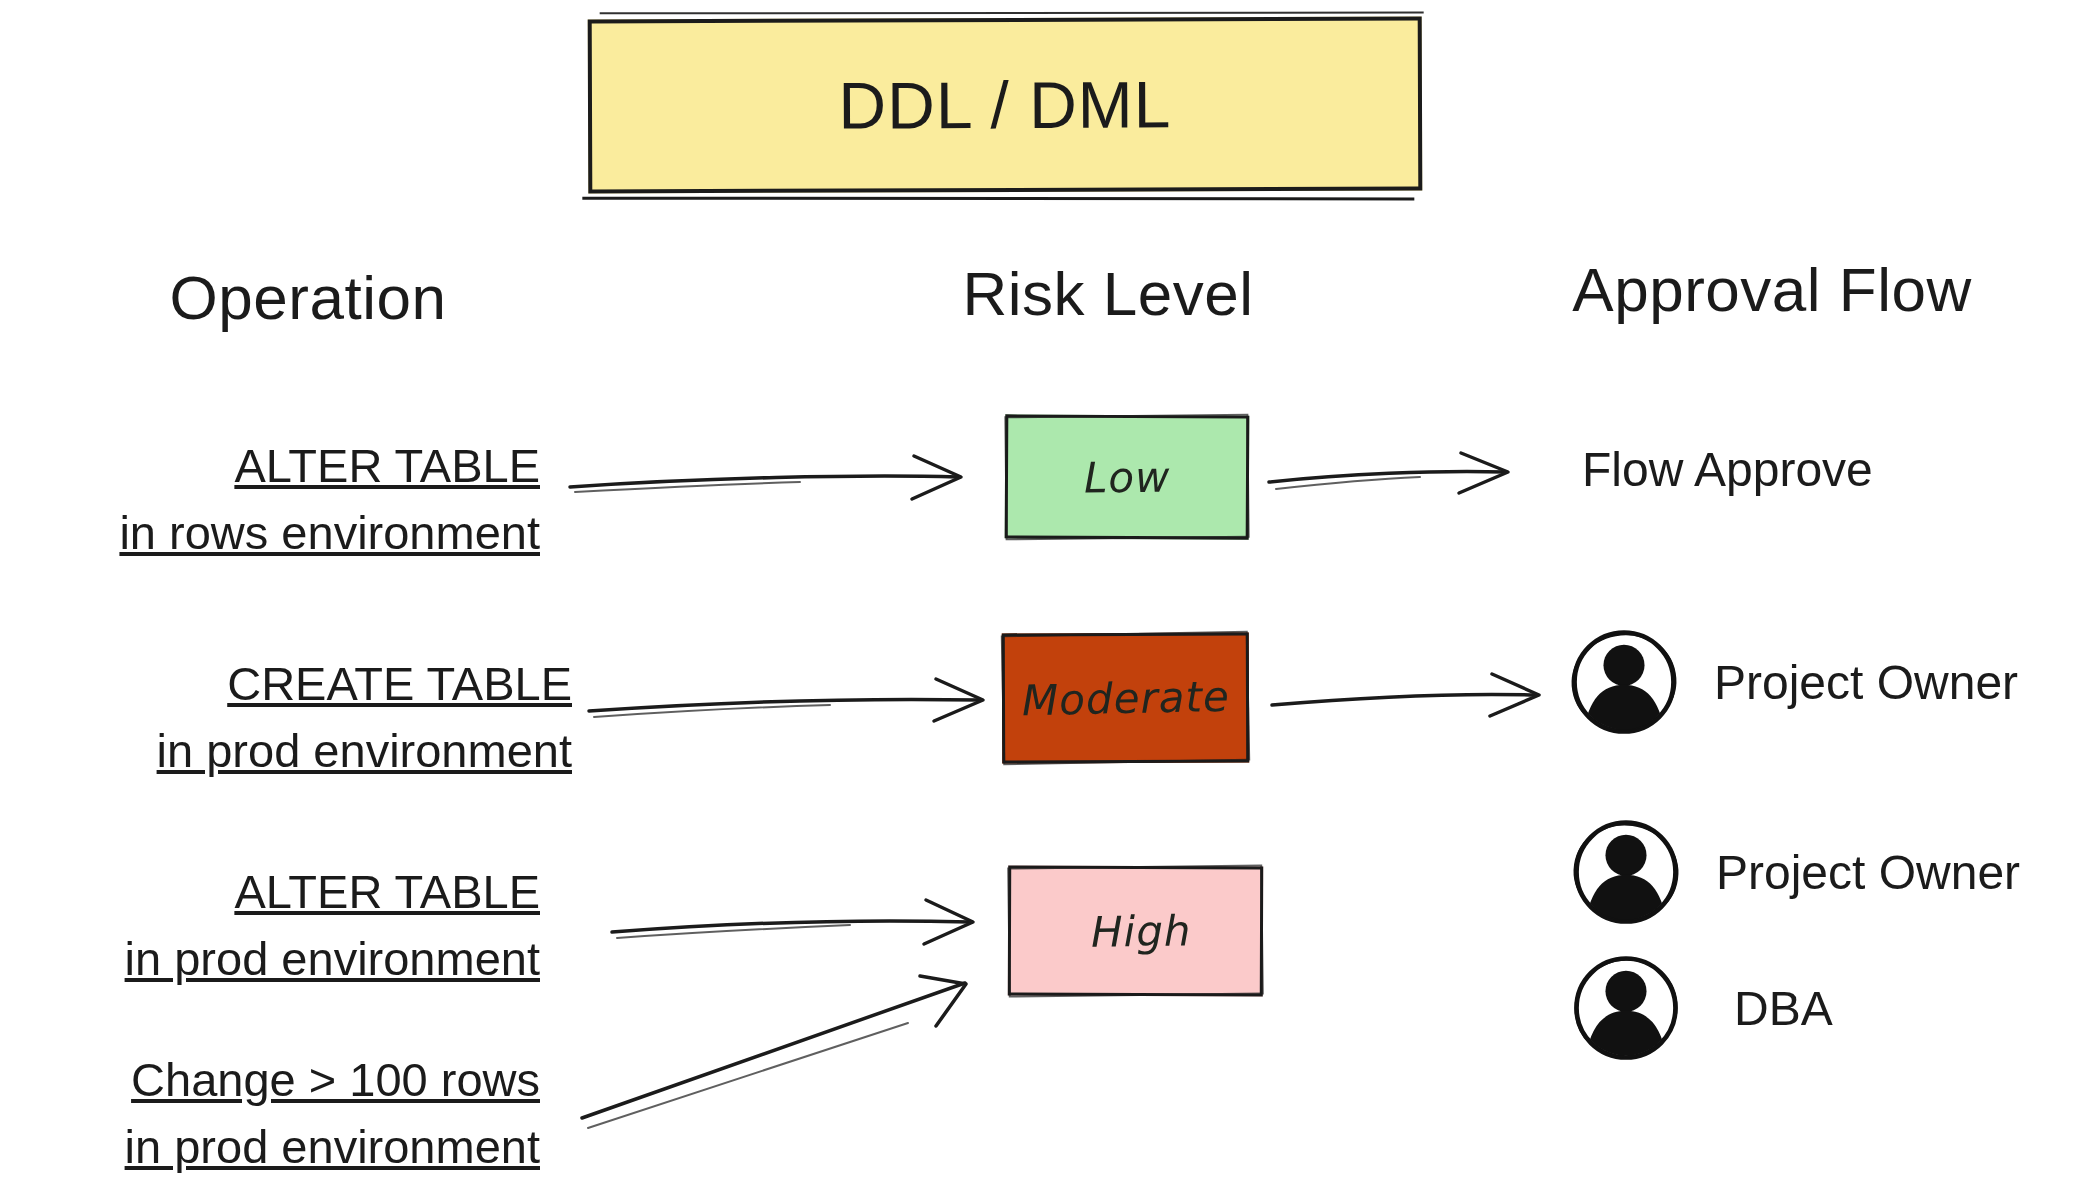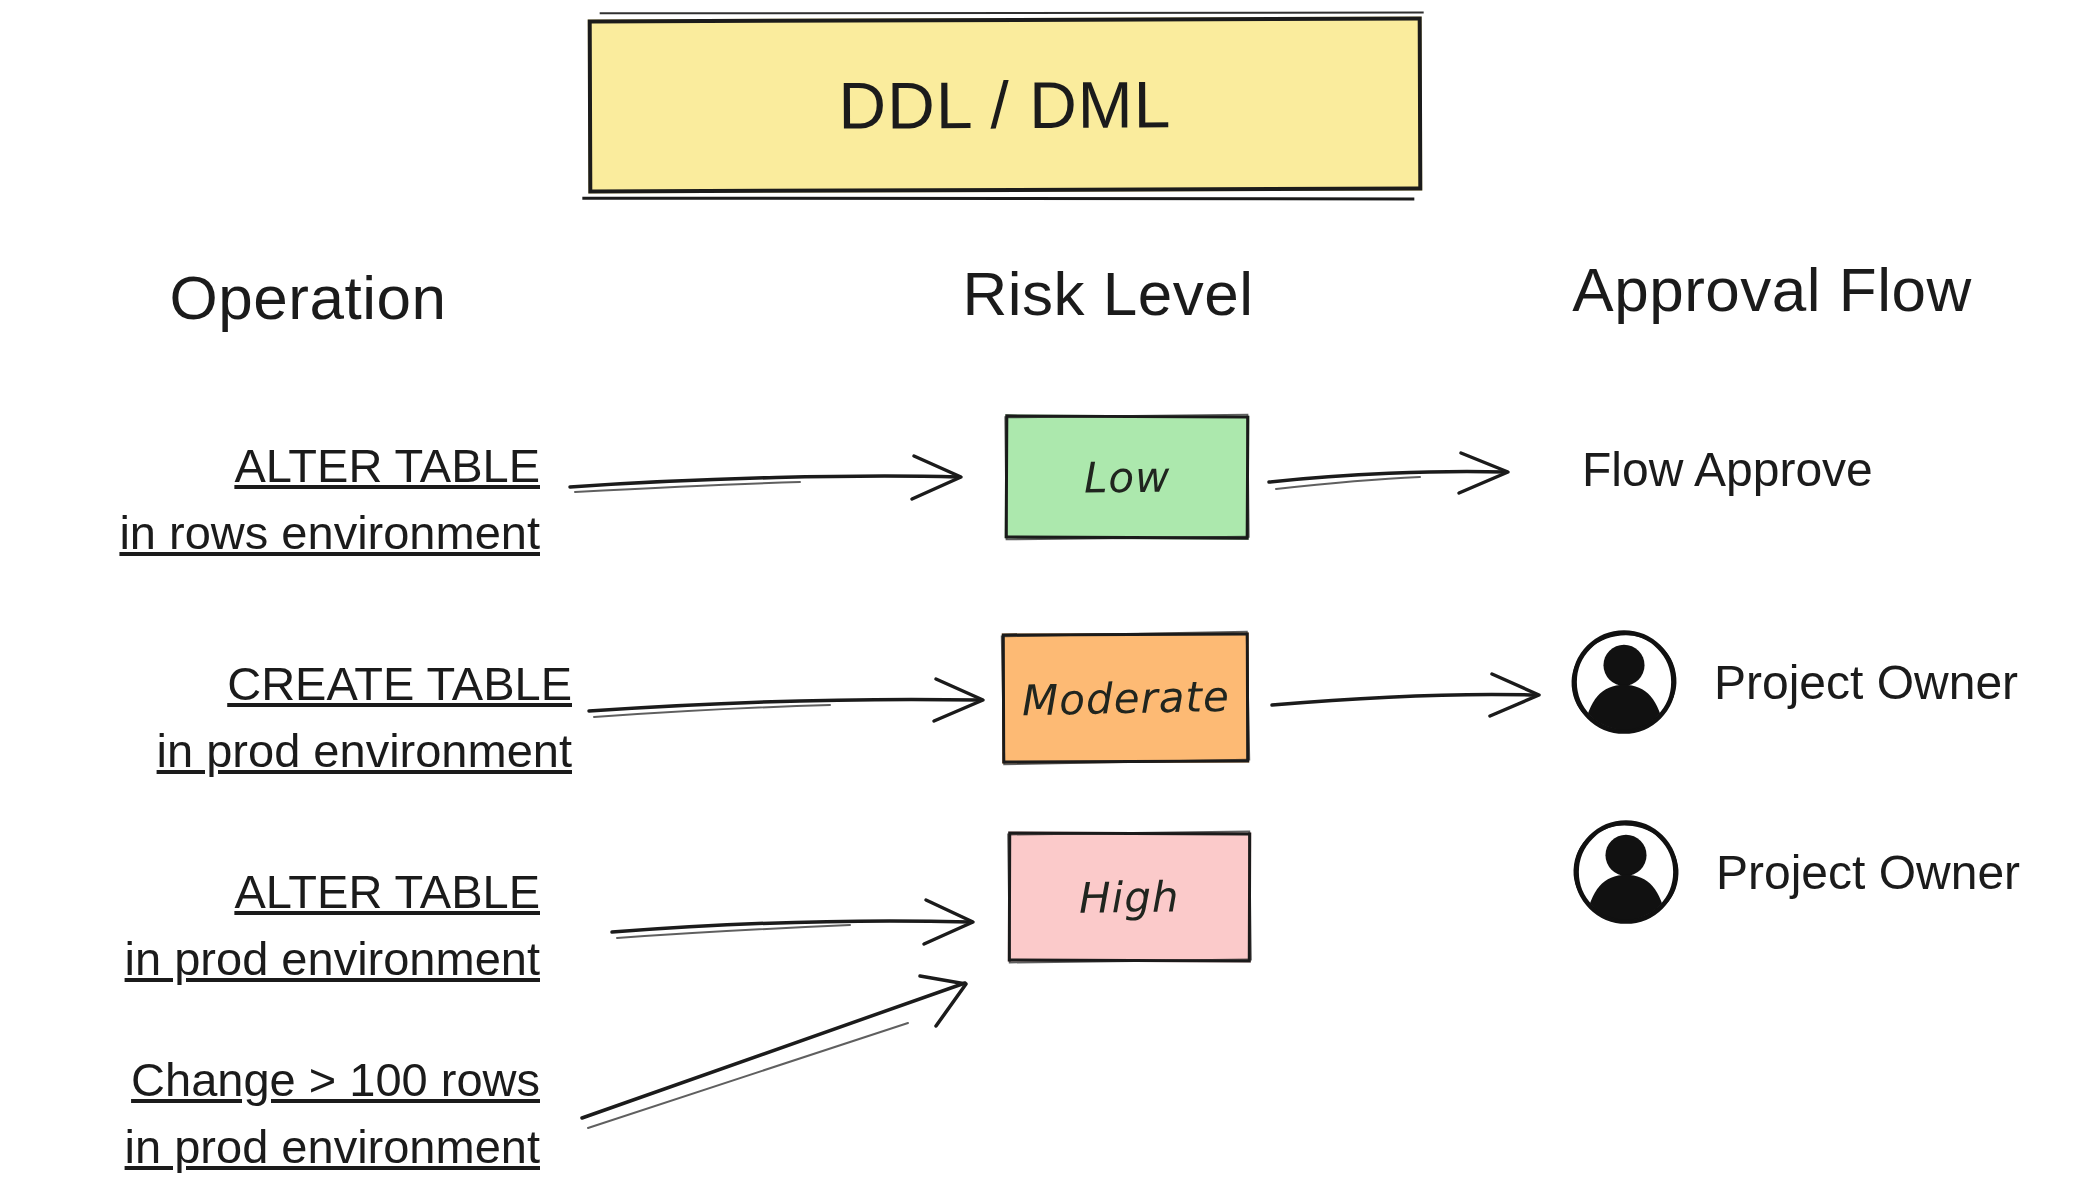--- a/index.html
+++ b/index.html
@@ -39,21 +39,21 @@
   .risk-box{
     position:absolute;border:3.5px solid #1b1b1b;
     display:flex;align-items:center;justify-content:center;
   }
   .risk-box::before{
     content:"";position:absolute;inset:-3px;
     border:2px solid rgba(27,27,27,.7);transform:rotate(-0.9deg);pointer-events:none;
   }
   .risk-low{left:1005px;top:415px;width:238px;height:118px;transform:rotate(0.3deg);}
   .risk-moderate{left:1002px;top:633px;width:241px;height:124px;transform:rotate(-0.2deg);}
-  .risk-high{left:1008px;top:832px;width:237px;height:124px;transform:rotate(0.2deg);}
+  .risk-high{left:1008px;top:866px;width:237px;height:124px;transform:rotate(0.2deg);padding-left:12px;}
   .risk-label{
     font-family:"DejaVu Sans",cursive;font-style:italic;font-weight:500;
     font-size:42px;color:#20251f;transform:rotate(-1deg);letter-spacing:1px;
   }
   
   .approver{
     position:absolute;display:flex;align-items:center;gap:34px;
     font-size:48px;white-space:nowrap;
   }
   .ap-r1{left:1582px;top:443px;height:52px;}
@@ -92,21 +92,21 @@
     <div>in prod environment</div>
   </div>
   <div class="op-block op-r4">
     <div>Change &gt; 100 rows</div>
     <div>in prod environment</div>
   </div>
 
   <div class="risk-box risk-low" style="background-color: rgb(172, 232, 173);">
     <span class="risk-label">Low</span>
   </div>
-  <div class="risk-box risk-moderate" style="background-color: #fdba74; text-align: center;">
+  <div class="risk-box risk-moderate" style="background-color: #c2410c; text-align: center;">
     <span class="risk-label">Moderate</span>
   </div>
   <div class="risk-box risk-high" style="background-color: rgb(251, 202, 202);">
     <span class="risk-label">High</span>
   </div>
 
   <div class="approver ap-r1">
     <span>Flow Approve</span>
   </div>
 
@@ -127,20 +127,31 @@
       <circle cx="60" cy="60" r="53" fill="none" stroke="#111" stroke-width="5"></circle>
       <ellipse cx="60" cy="60" rx="55" ry="51" fill="none" stroke="#111" stroke-width="2.5" transform="rotate(8 60 60)"></ellipse>
       <g clip-path="url(#personClip)">
         <circle cx="60" cy="42" r="22" fill="#111"></circle>
         <path d="M60 63 C36 63 22 80 17 112 L103 112 C98 80 84 63 60 63 Z" fill="#111"></path>
       </g>
     </svg>
     <span>Project Owner</span>
   </div>
 
+  <div class="approver ap-r3b">
+    <svg class="person-svg" viewBox="0 0 120 120">
+      <circle cx="60" cy="60" r="53" fill="none" stroke="#111" stroke-width="5"></circle>
+      <ellipse cx="60" cy="60" rx="54" ry="52" fill="none" stroke="#111" stroke-width="2.5" transform="rotate(-14 60 60)"></ellipse>
+      <g clip-path="url(#personClip)">
+        <circle cx="60" cy="42" r="22" fill="#111"></circle>
+        <path d="M60 63 C36 63 22 80 17 112 L103 112 C98 80 84 63 60 63 Z" fill="#111"></path>
+      </g>
+    </svg>
+    <span>DBA</span>
+  </div>
 
   <svg class="arrows" viewBox="0 0 2086 1187">
     <defs>
       <clipPath id="personClip">
           <circle cx="60" cy="60" r="51"></circle>
         </clipPath>
     </defs>
 
     <path d="M570 487 C700 478 860 474 958 477"></path>
     <path d="M914 456 L961 477 L912 499"></path>

